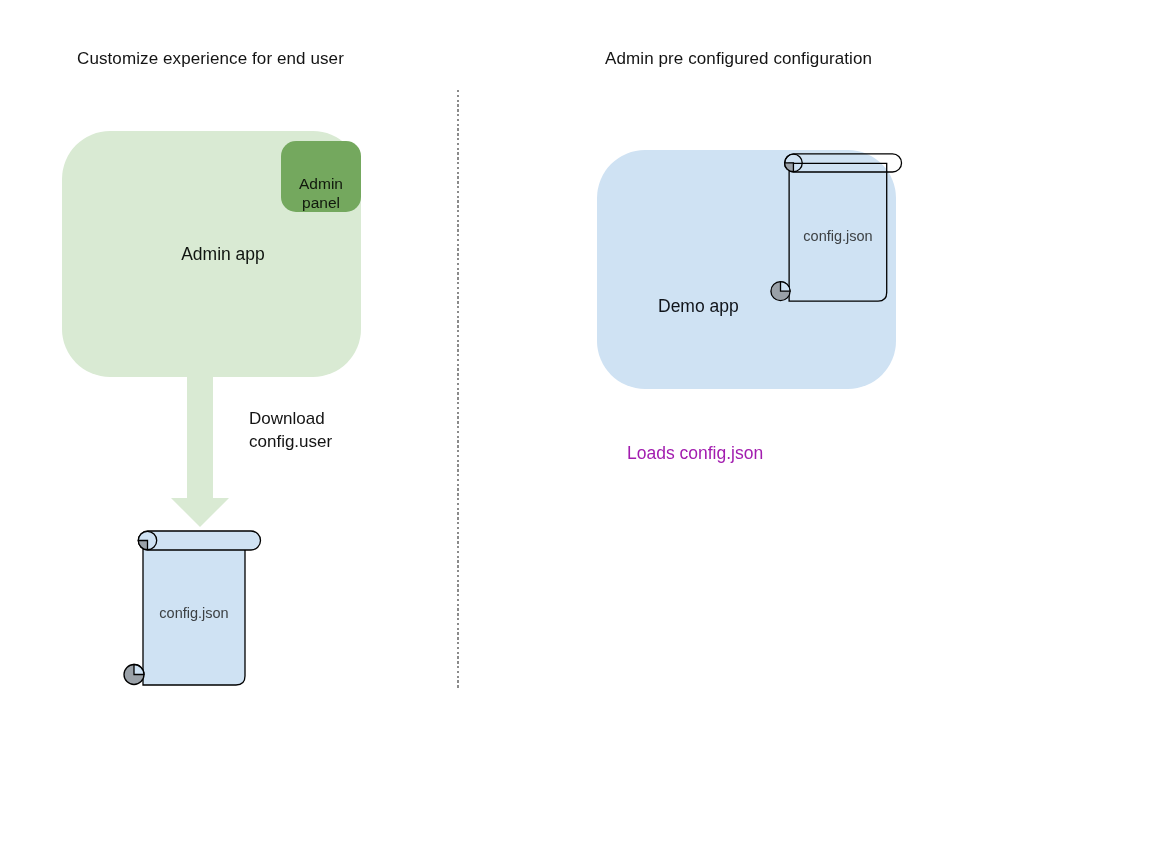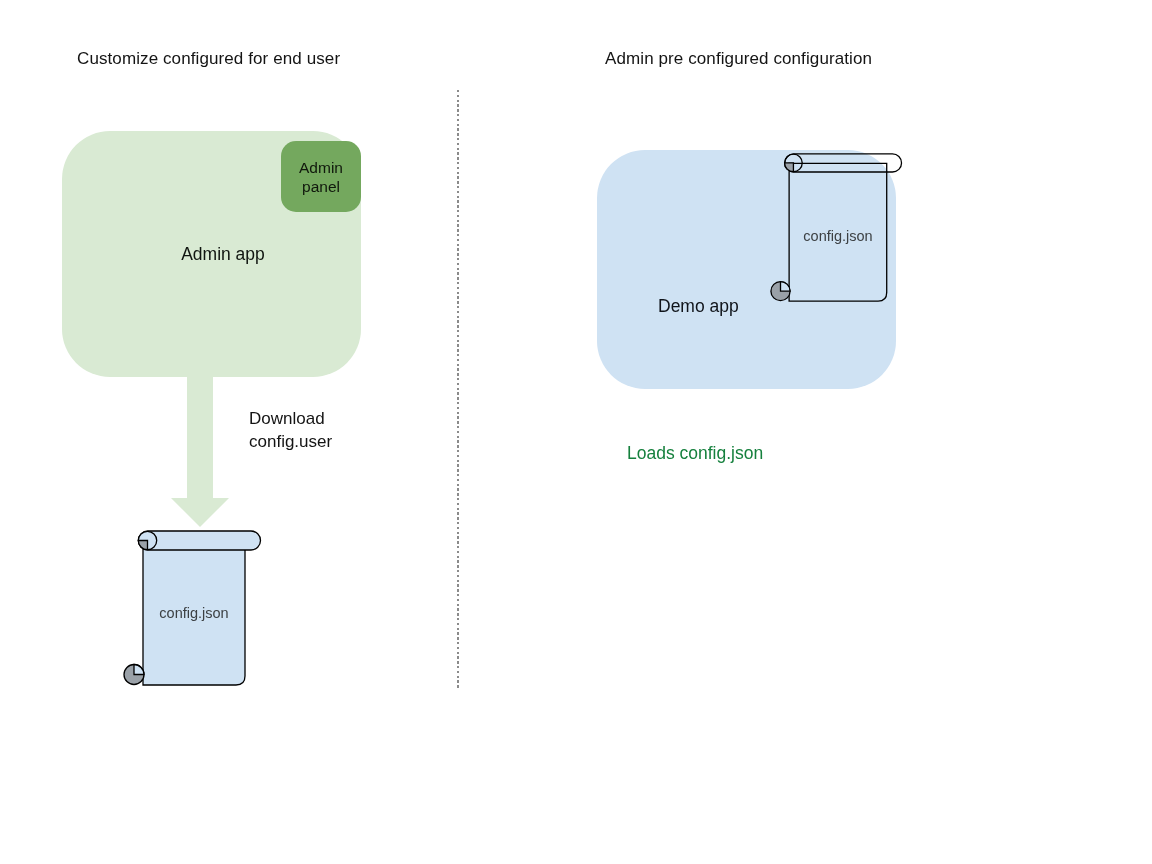--- a/index.html
+++ b/index.html
@@ -17,21 +17,21 @@
   }
   #admin-app-box{
     left:62px;top:131px;width:299px;height:246px;
     background:var(--admin-app-fill);
     border-radius:48px;
   }
   #admin-panel-badge{
     left:281px;top:141px;width:80px;height:71px;
     background:var(--admin-panel-fill);
     border-radius:15px;
-    display:flex;align-items:center;justify-content:center;
+    display:flex;align-items:flex-end;justify-content:center;
     text-align:center;font-size:15.5px;line-height:19px;color:#10180c;
     padding:0 8px;box-sizing:border-box;
   }
   #admin-app-label{
     left:62px;top:244px;width:322px;text-align:center;
     font-size:17.5px;color:#101510;
   }
   #download-arrow{left:165px;top:376px;}
   #download-label{
     left:249px;top:408px;font-size:17px;line-height:22.5px;
@@ -44,21 +44,21 @@
   }
   #demo-app-box{
     left:597px;top:150px;width:299px;height:239px;
     background:var(--demo-app-fill);
     border-radius:48px;
   }
   #demo-app-label{
     left:658px;top:260px;font-size:17.5px;color:#10141a;margin-top:36px;
   }
   #loads-caption{
-    left:627px;top:443px;font-size:17.5px;color:#15803d;
+    left:627px;top:443px;font-size:17.5px;color:#a21caf;
   }
   .scroll-svg{position:absolute;overflow:visible;}
   #scroll-left{left:121px;top:527px;width:142px;height:162px;}
   #scroll-right{left:768px;top:150px;width:136px;height:155px;}
   .scroll-svg path,.scroll-svg rect,.scroll-svg circle{
     stroke:#000;stroke-width:1.3;vector-effect:non-scaling-stroke;
   }
   .scroll-filled .s-body,.scroll-filled .s-bar,.scroll-filled .s-curl-top{
     fill:var(--scroll-fill);
   }
@@ -70,21 +70,21 @@
   .scroll-label{
     position:absolute;text-align:center;
     font-size:14.5px;color:#3c4043;
   }
   #scroll-left-label{left:143px;top:605px;width:102px;}
   #scroll-right-label{left:787px;top:228px;width:102px;}
 </style>
 </head>
 <body>
 
-<div class="abs title" style="left:77px;top:49px;">Customize configured for end user</div>
+<div class="abs title" style="left:77px;top:49px;">Customize experience for end user</div>
 
 <div class="abs" id="admin-app-box"></div>
 
 <div class="abs" id="admin-panel-badge">
     <span>Admin panel</span>
   </div>
 
 <div class="abs" id="admin-app-label">Admin app</div>
 
 <svg class="abs" id="download-arrow" width="70" height="153" viewBox="0 0 70 153">

